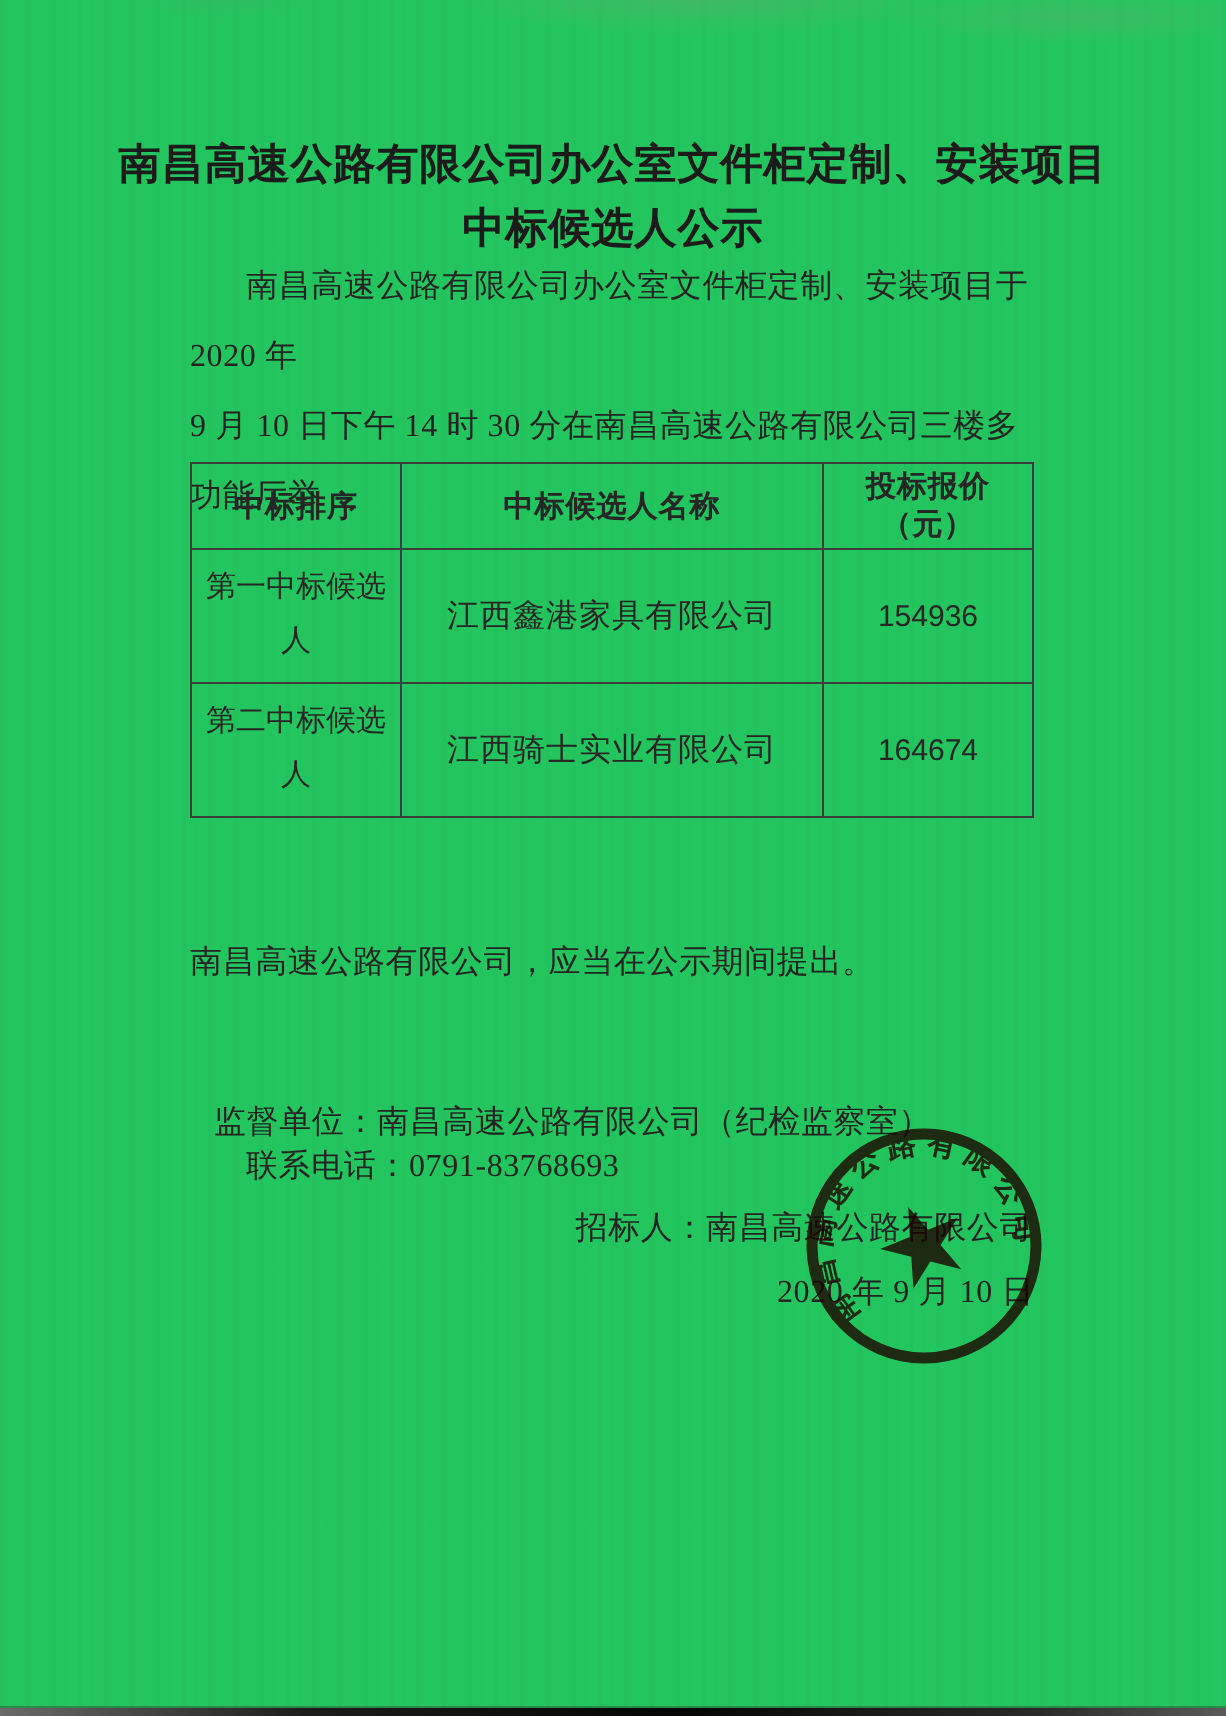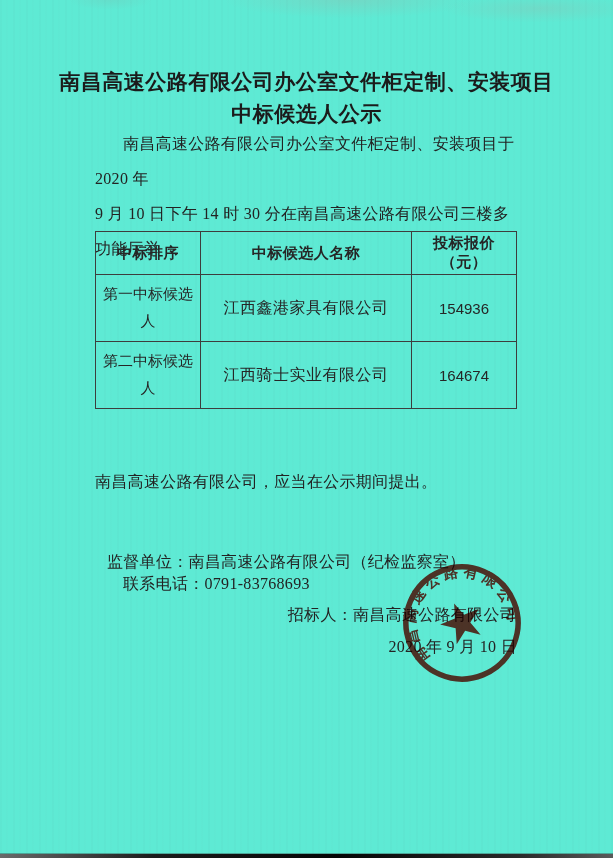--- a/index.html
+++ b/index.html
@@ -1,18 +1,18 @@
 <!DOCTYPE html>
 <html><head>
 <meta charset="utf-8">
 <style>
   html,body { margin:0; padding:0; background:#888; }
   .page {
     position:relative; width:613px; height:858px; margin:0 auto;
-    background:#5eead4;
+    background:#22c55e;
     font-family:"Liberation Serif","DejaVu Serif",serif;
     color:#232323; overflow:hidden;
   }
   
   .streaks {
     position:absolute; inset:0; pointer-events:none;
     background:repeating-linear-gradient(90deg,
       rgba(70,70,85,0.022) 0 2px, rgba(0,0,0,0) 2px 6px,
       rgba(120,120,130,0.015) 6px 8px, rgba(0,0,0,0) 8px 13px);
   }

